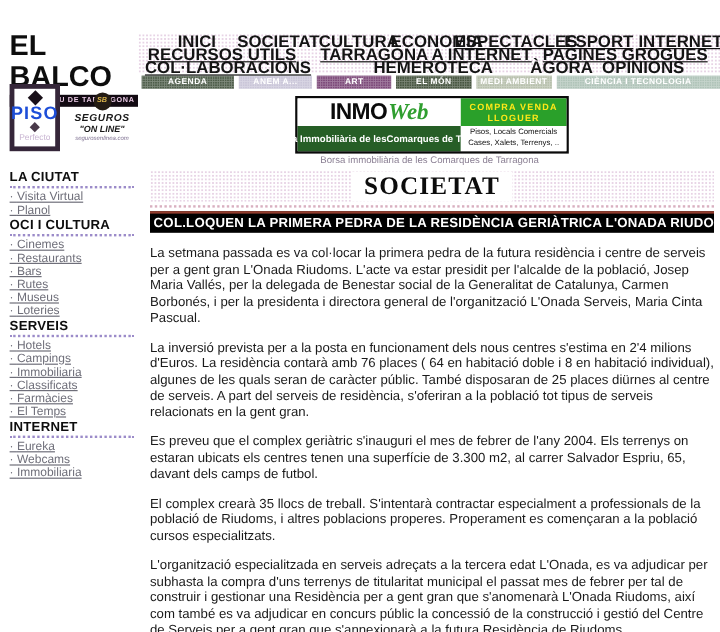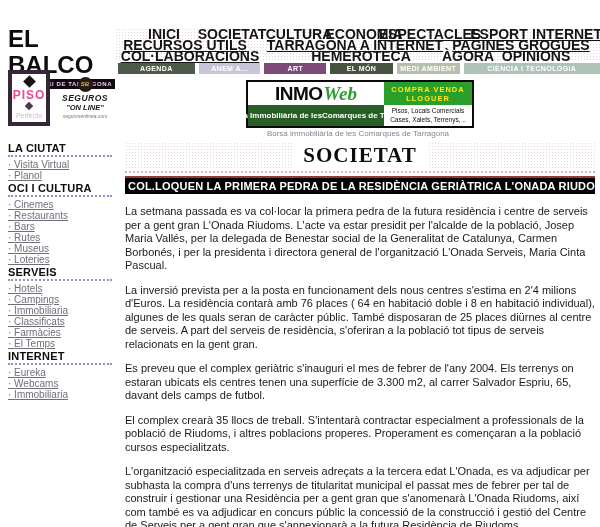--- a/index.html
+++ b/index.html
@@ -12,21 +12,21 @@
   .logo-title{font-size:24px;font-weight:900;letter-spacing:0px;color:#0d0d0d;line-height:26px;}
   .logo-sub{background:#120a12;color:#e9c9e4;font-size:6px;font-weight:bold;letter-spacing:.6px;
             padding:2px 3px;margin-top:1px;width:fit-content;white-space:nowrap;}
 
   
   .ad-piso{position:absolute;left:8px;top:70px;width:34px;height:44px;border:4px solid #352639;
            background:#fff;display:flex;flex-direction:column;align-items:center;
            justify-content:space-between;padding:2px 0;cursor:pointer;}
   .d1{width:9px;height:9px;background:#191019;transform:rotate(45deg);margin-top:1px;}
   .d2{width:6px;height:6px;background:#4a3a4a;transform:rotate(45deg);}
-  .piso-name{font-size:12px;font-weight:bold;letter-spacing:1px;color:#ec4899;line-height:12px;text-align:center;}
+  .piso-name{font-size:15px;font-weight:bold;letter-spacing:1px;color:#1d4ed8;line-height:12px;text-align:center;}
   .piso-tag{font-size:7px;color:#c9b5d2;line-height:8px;}
 
   .ad-seguros{position:absolute;left:58px;top:72px;width:54px;text-align:center;cursor:pointer;font-style:italic;}
   .seg-circle{display:inline-flex;align-items:center;justify-content:center;width:15px;height:15px;
               border-radius:50%;background:#241c14;color:#d8b24a;font-size:6px;font-weight:bold;}
   .seg-l1{display:block;font-size:8.5px;font-weight:900;letter-spacing:.5px;color:#181818;margin-top:2px;line-height:9px;}
   .seg-l2{display:block;font-size:7.5px;font-weight:900;color:#181818;line-height:9px;}
   .seg-url{display:block;font-size:5px;color:#7d6f90;margin-top:1px;line-height:6px;}
 
   

